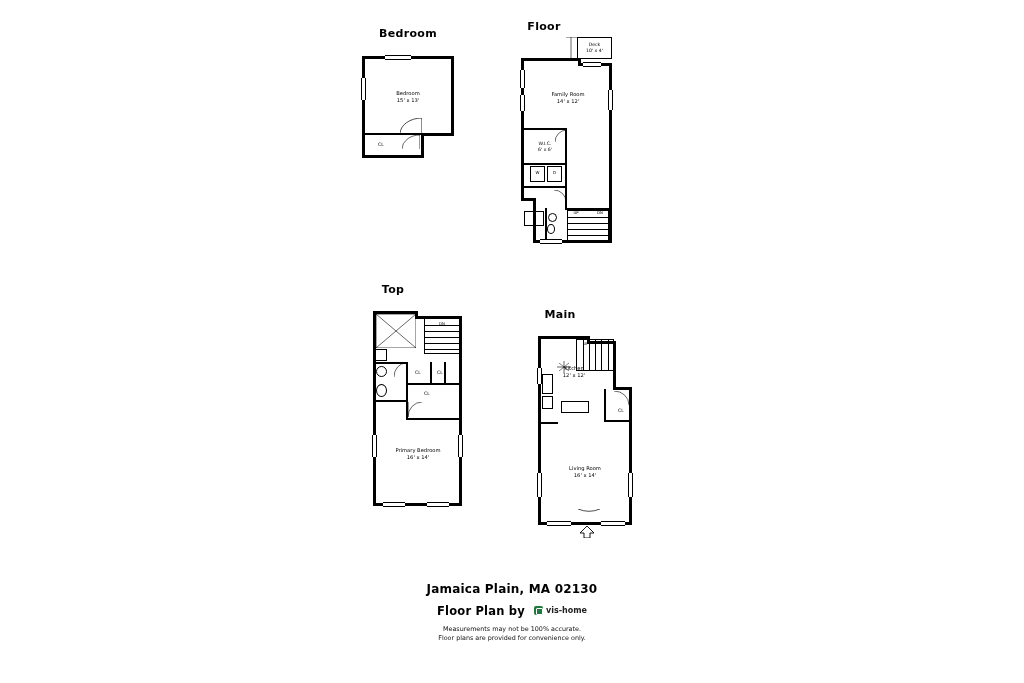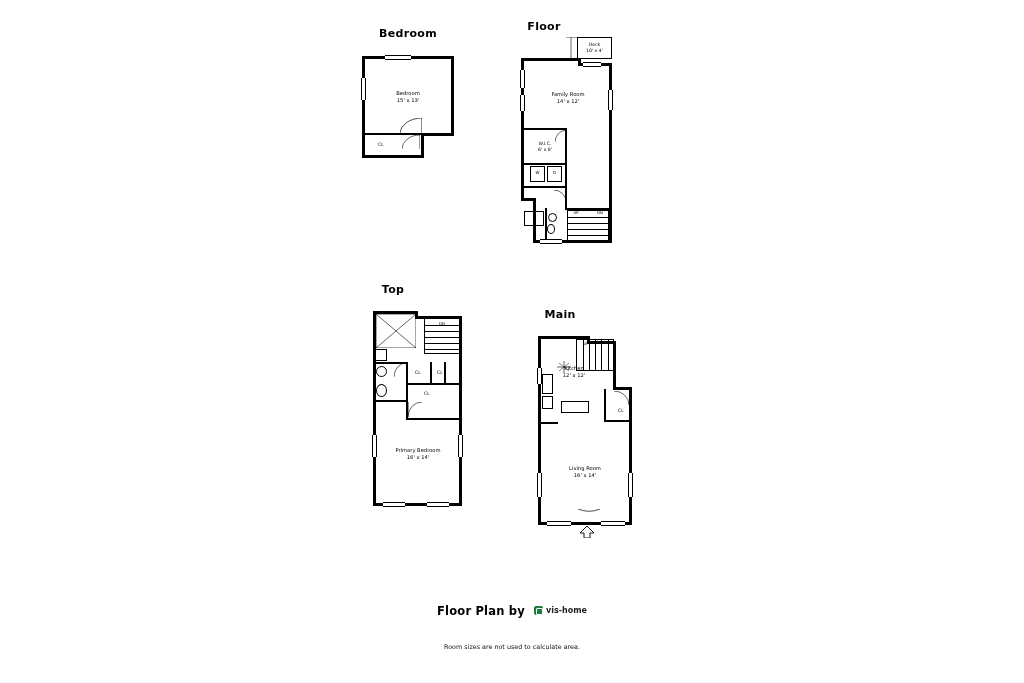--- a/index.html
+++ b/index.html
@@ -279,22 +279,24 @@
     <div class="rm" style="left:528px;top:347px;width:60px;">
       <span>Kitchen</span><br>
       <span>12' x 12'</span>
     </div>
     <div class="rm" style="left:538px;top:447px;width:62px;">
       <span>Living Room</span><br>
       <span>16' x 14'</span>
     </div>
   </div>
 
+  <div class="footer f2" style="top:582px;">Jamaica Plain, MA 02130</div>
   <div class="footer" style="top:600px;">
     <span class="f3">Floor Plan by</span>
     <span class="brand">
       <span class="mark"></span>
       <span class="bt">vis-home</span>
     </span>
   </div>
-  <div class="footer f4" style="top:643px;">Room sizes are not used to calculate area.</div>
+  <div class="footer f4" style="top:625px;">Measurements may not be 100% accurate.</div>
+  <div class="footer f4" style="top:634px;">Floor plans are provided for convenience only.</div>
 
 </div>
 
 </body></html>

